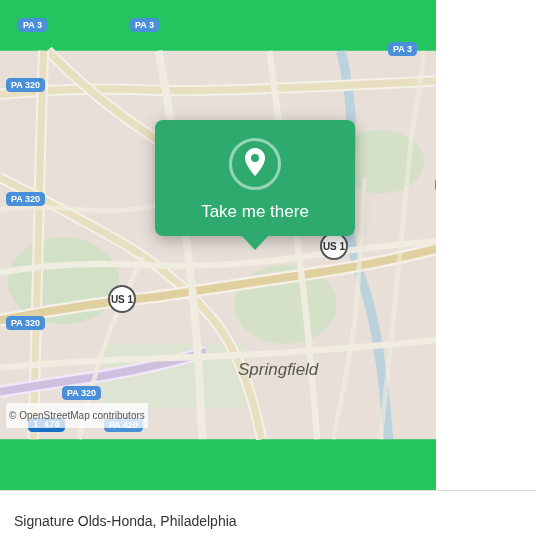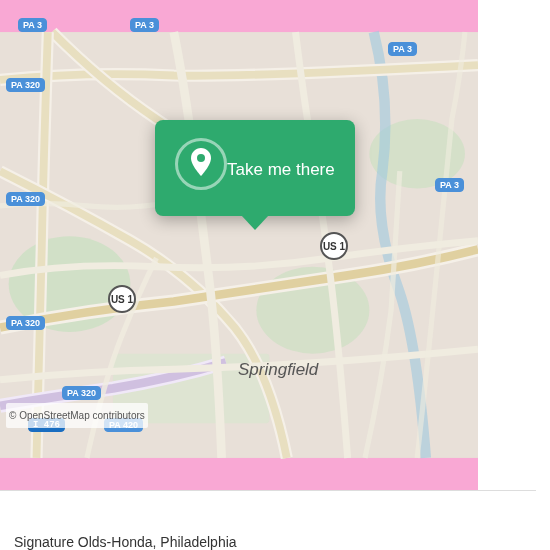--- a/index.html
+++ b/index.html
@@ -6,43 +6,43 @@
     body {
       width: 550px;
       height: 550px;
       overflow: hidden;
       font-family: Arial, sans-serif;
       position: relative;
     }
 
     
     #map-container {
-      width: 478px;
+      width: 436px;
       height: 490px;
       position: relative;
       overflow: hidden;
-      background-color: #f9a8d4;
+      background-color: #22c55e;
     }
 
     
     #map-svg {
       width: 100%;
       height: 100%;
     }
 
     
     #popup-card {
       position: absolute;
       top: 120px;
       left: 155px;
       width: 200px;
       background-color: #2eaa6e;
       border-radius: 8px;
       display: flex;
-      flex-direction: row;
+      flex-direction: column;
       align-items: center;
       padding: 18px 20px 14px 20px;
       box-shadow: 0 4px 16px rgba(0,0,0,0.3);
     }
 
     #popup-card::after {
       content: '';
       position: absolute;
       bottom: -14px;
       left: 50%;
@@ -71,21 +71,21 @@
       font-weight: 500;
       text-align: center;
     }
 
     
     #bottom-bar {
       width: 536px;
       height: 60px;
       background: white;
       display: flex;
-      align-items: flex-end;
+      align-items: center;
       padding: 0 14px;
       border-top: 1px solid #ddd;
     }
 
     #moovit-logo {
       display: flex;
       align-items: center;
       margin-left: auto;
     }
 

